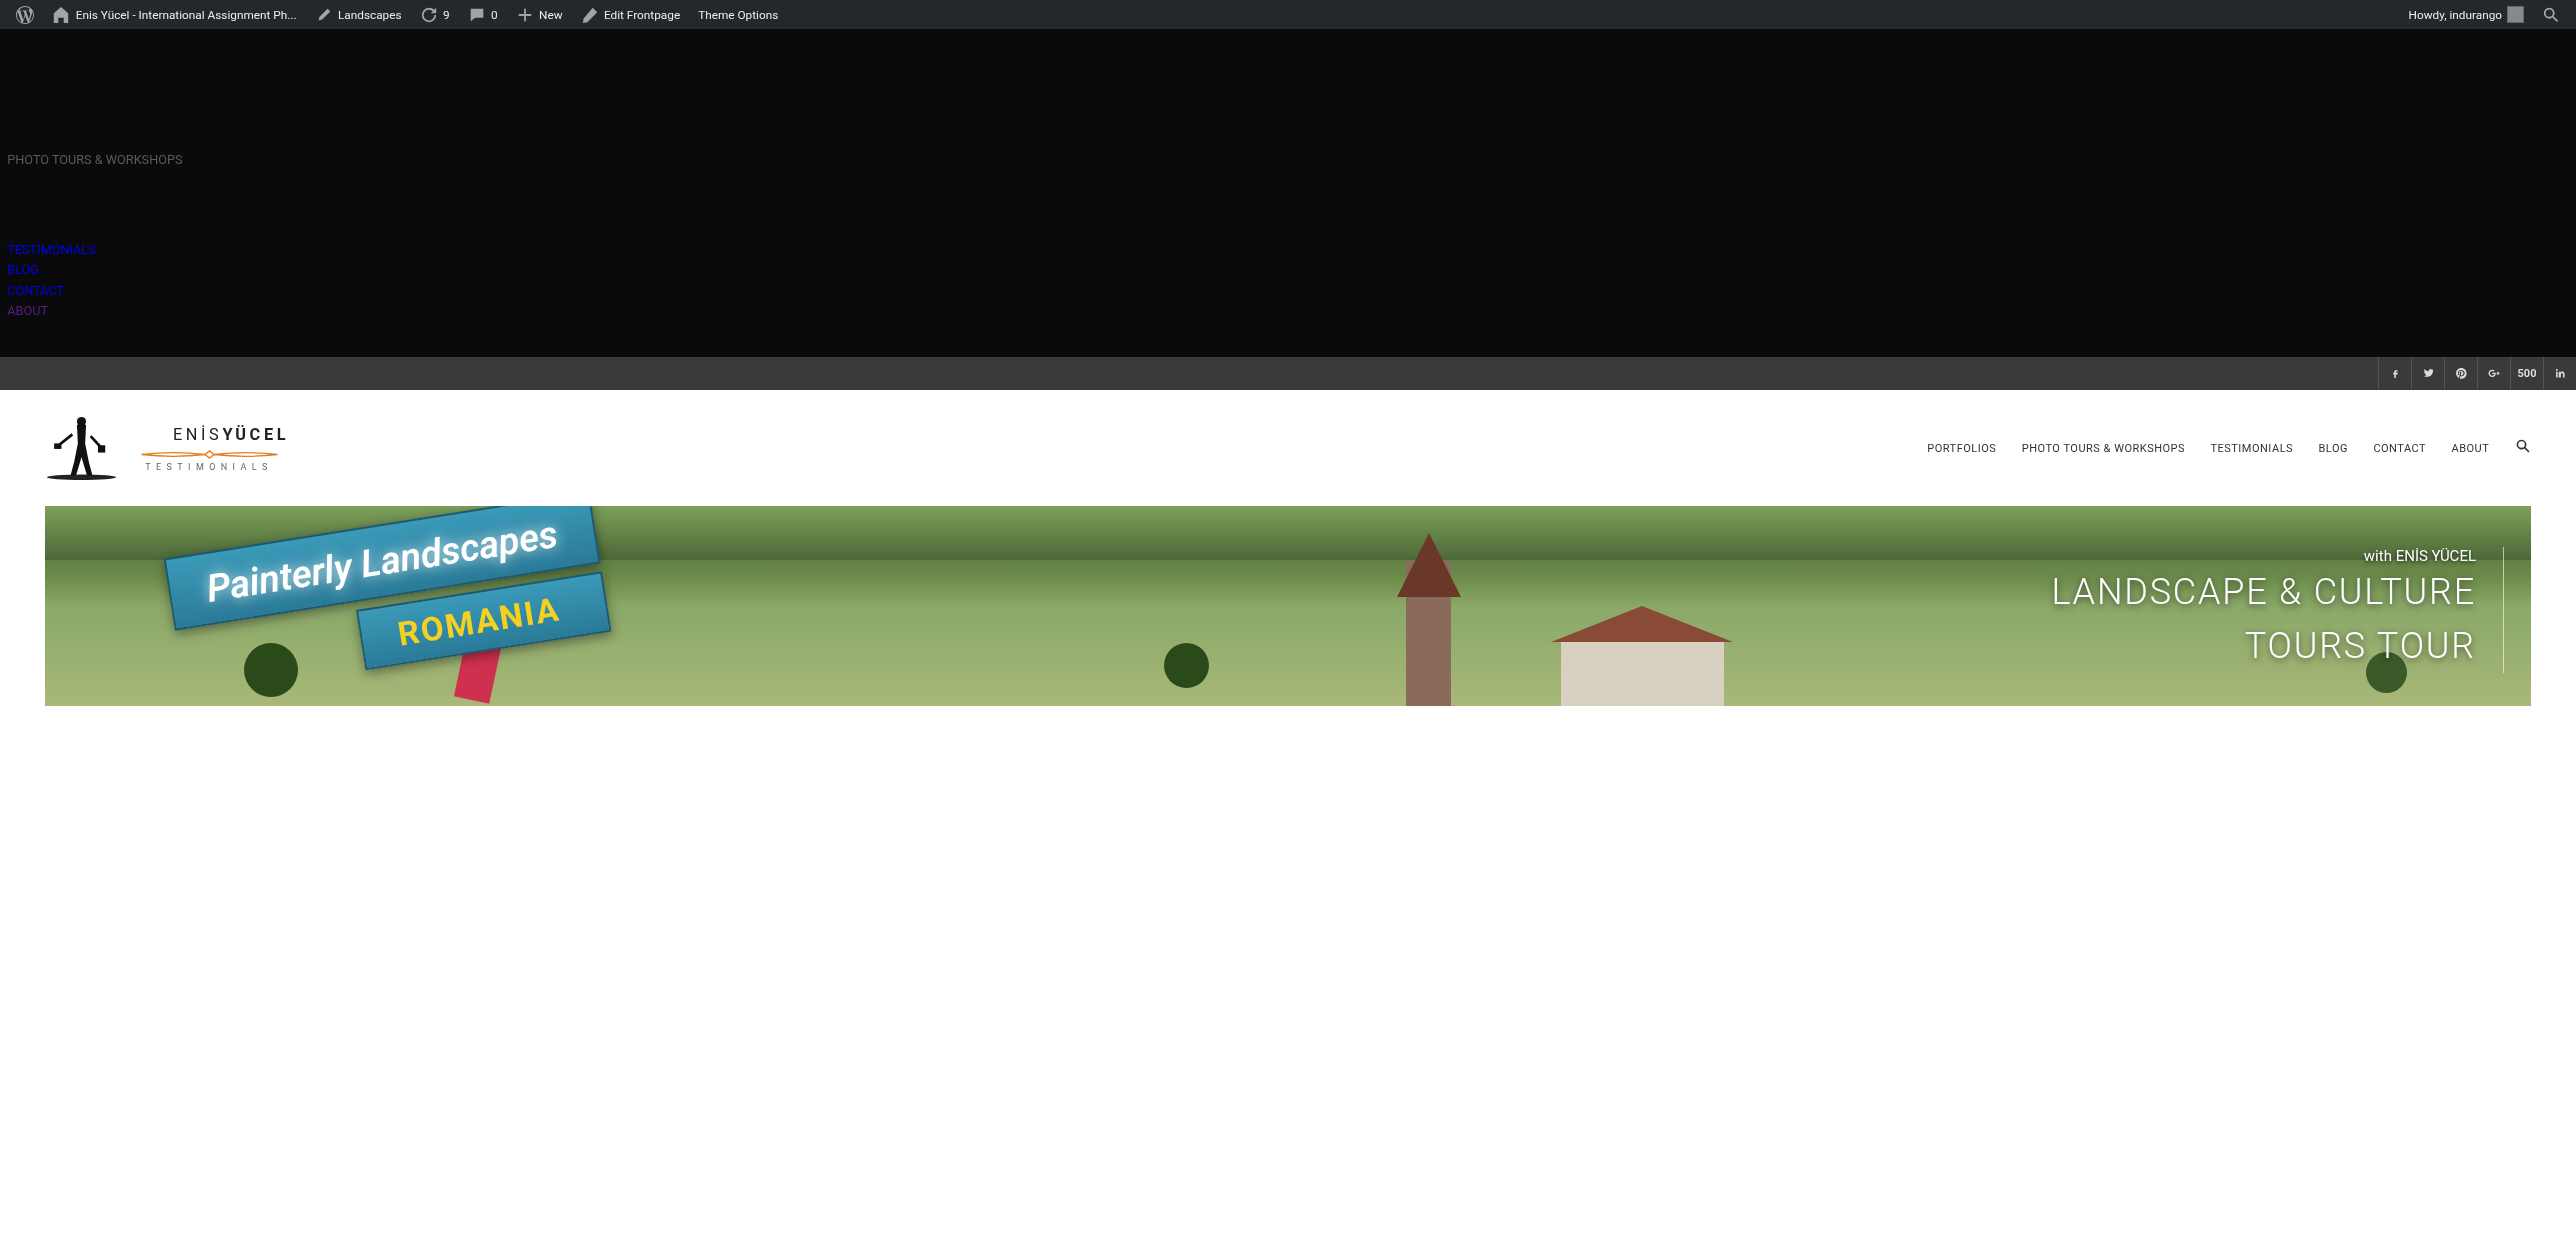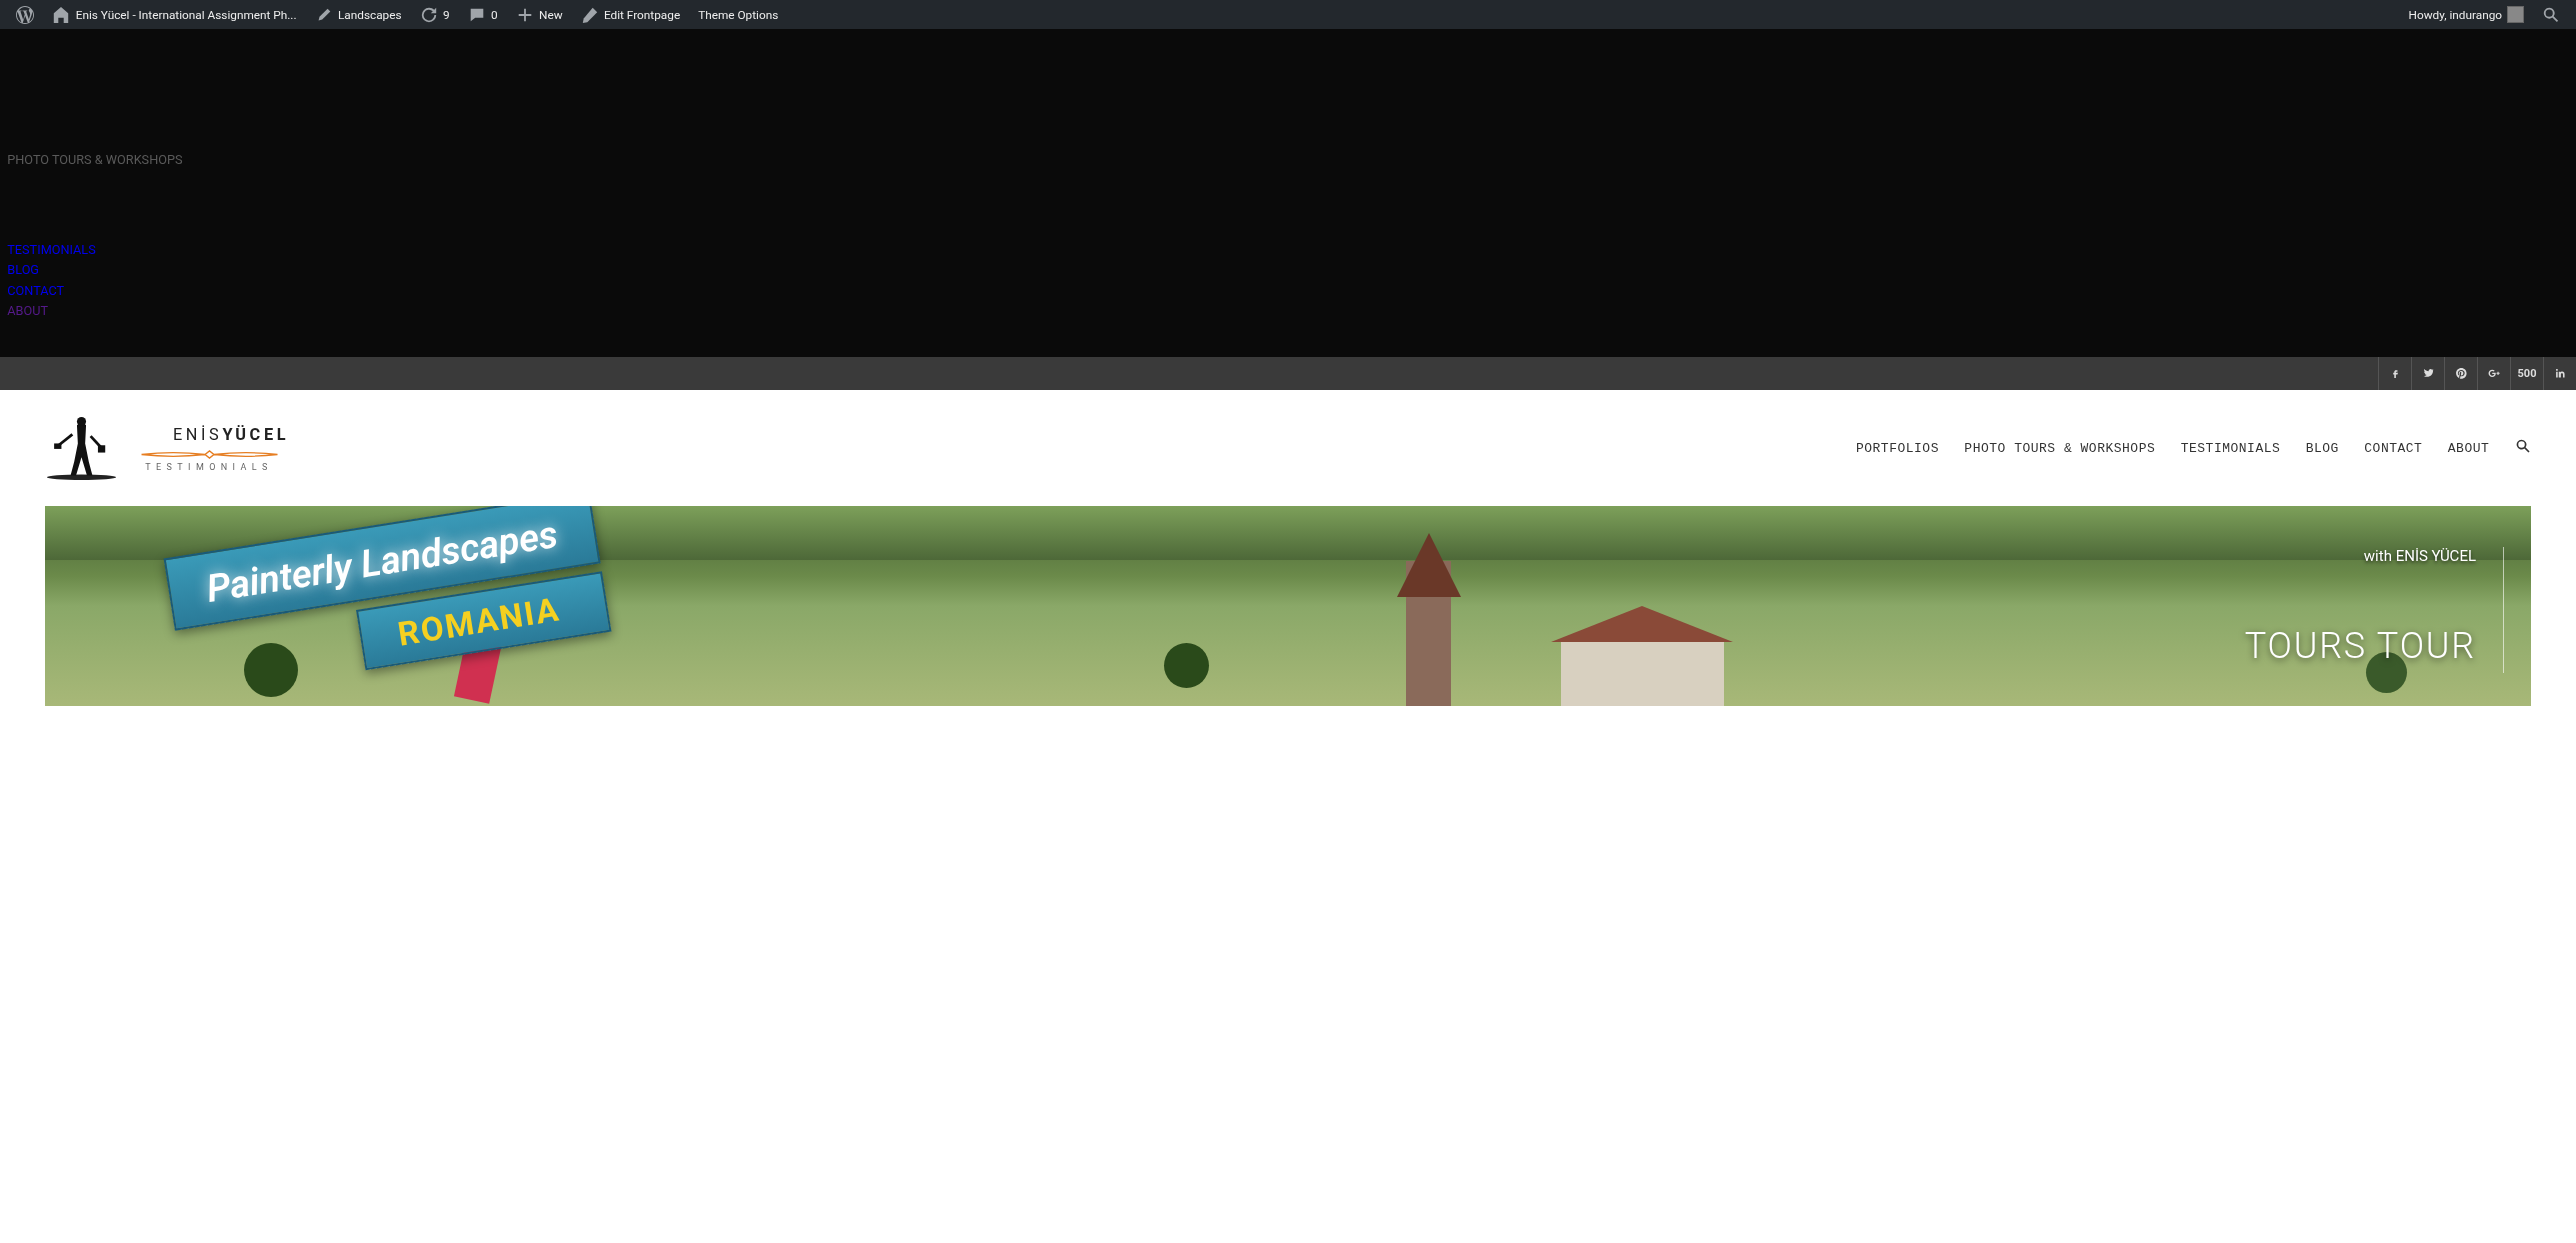--- a/index.html
+++ b/index.html
@@ -96,24 +96,23 @@
     .logo-name .bold { font-weight: 700; }
     .logo-divider {
       width: 145px; height: 11px; margin: 3.6px 0;
     }
     .logo-divider svg { width: 100%; height: 100%; }
     .logo-sub { font-size: 9px; letter-spacing: 5.4px; color: #666; }
 
     .main-nav { display: flex; align-items: center; gap: 25.4px; }
     .main-nav a {
       color: #333;
-      font-size: 13px;
+      font-size: 11px;
       text-decoration: none;
       letter-spacing: 0.5px;
-      font-family: Liberation Mono, monospace;
     }
     .nav-search { cursor: pointer; }
     .nav-search svg { width: 16.3px; height: 16.3px; fill: #333; }
 
     
     .hero {
       position: relative;
       margin: 0 45px;
       height: 200px;
       overflow: hidden;
@@ -378,18 +377,18 @@
     <div class="house-roof"></div>
   </div>
   <div class="red-strip"></div>
   <div class="ribbon-banner">
     <div class="ribbon">Painterly Landscapes</div>
     <div class="ribbon2">ROMANIA</div>
   </div>
   <div class="hero-text">
     <div class="hero-with">with ENİS YÜCEL</div>
     <div class="hero-title">
-      <br>
+      <span>LANDSCAPE &amp; CULTURE</span><br>
       <span>TOURS TOUR</span>
     </div>
   </div>
 </div>
 
 
 </body></html>

